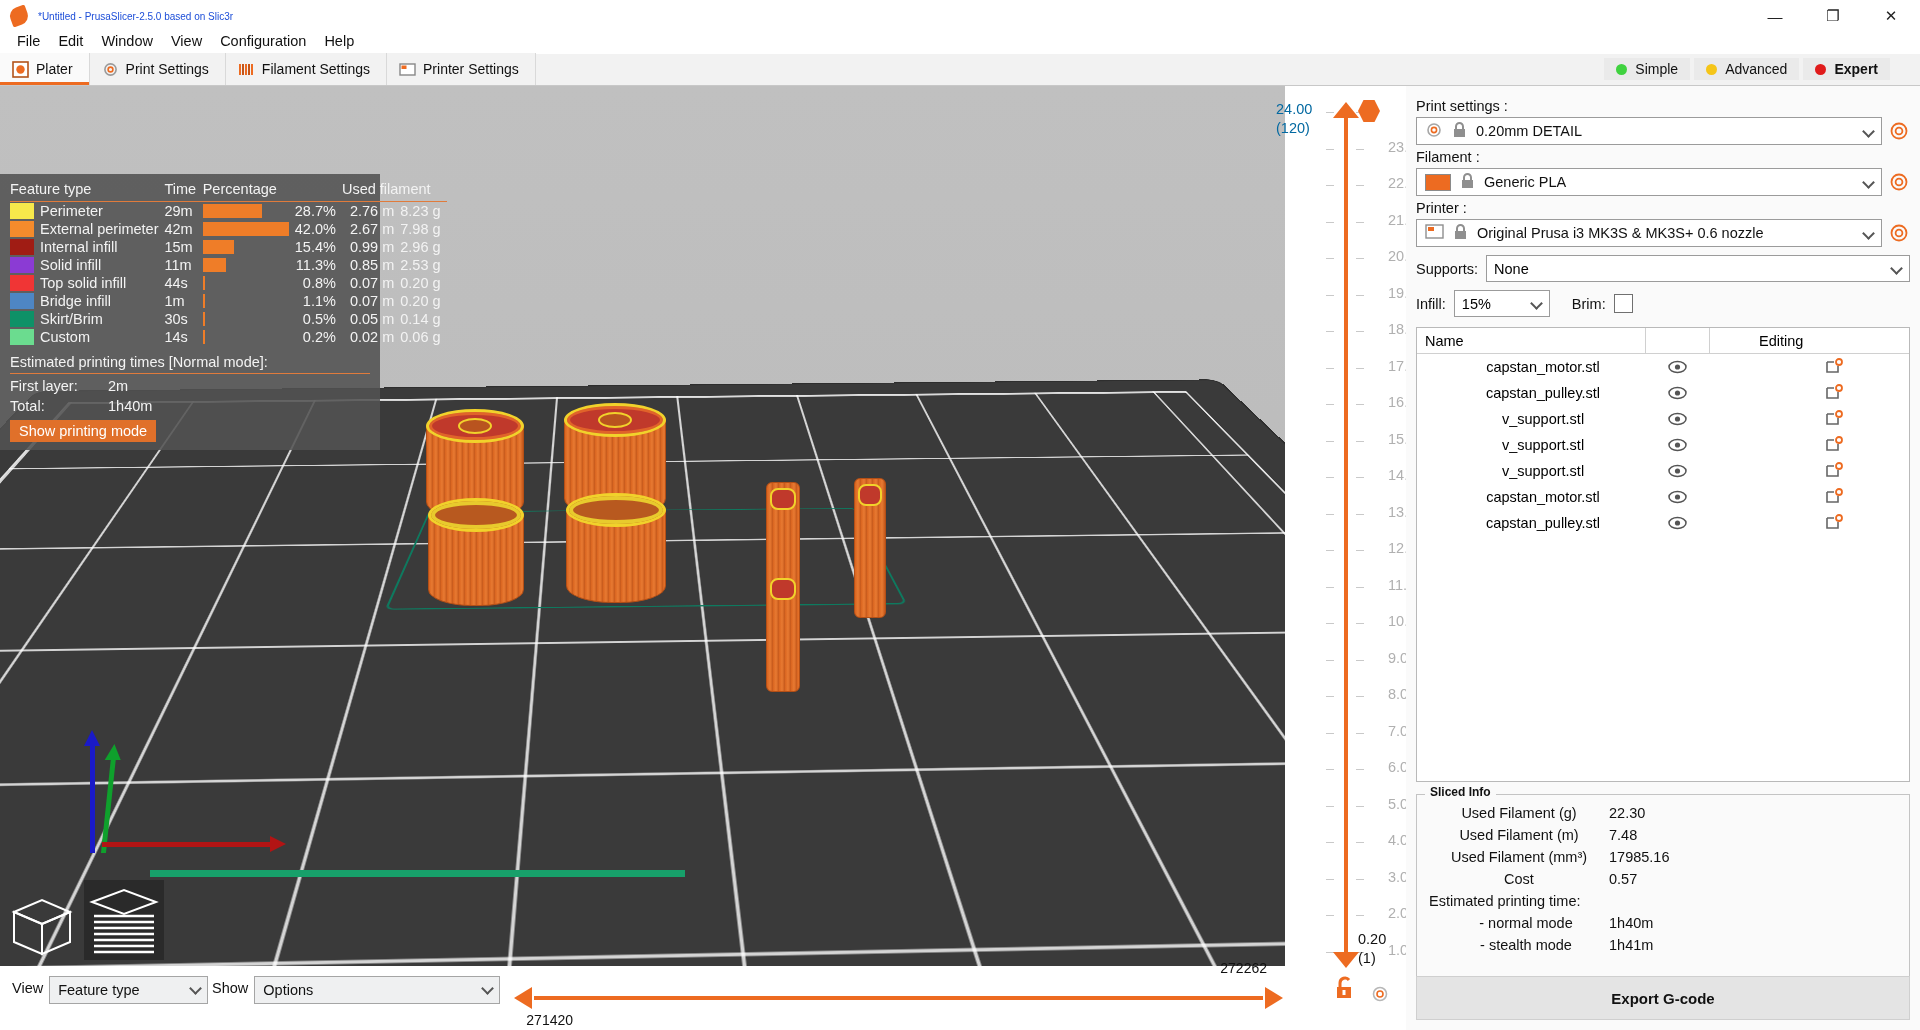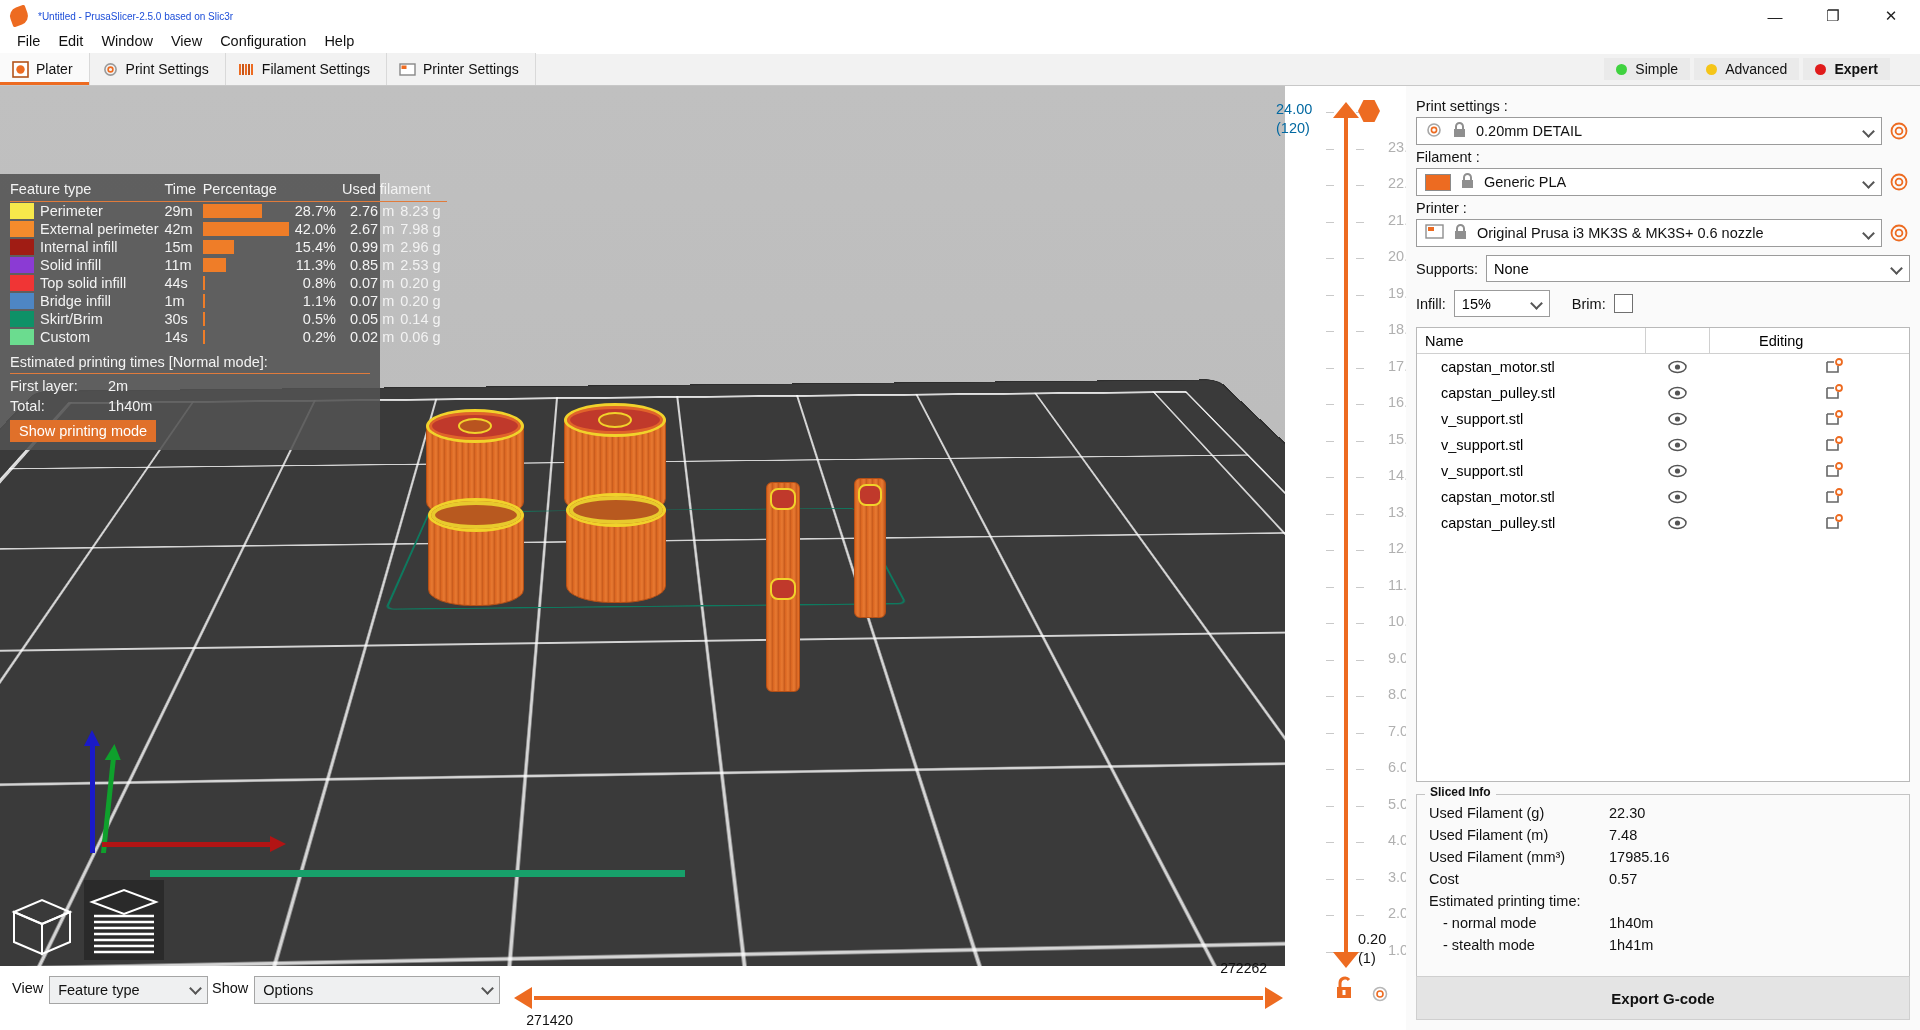--- a/index.html
+++ b/index.html
@@ -243,35 +243,35 @@
 
   .objlist {
     margin-top: 10px; height: 455px; border: 1px solid #b9b9b9; background: #fff;
     font-size: 14.5px; overflow: hidden;
   }
   .objhead { display: flex; align-items: center; height: 26px; border-bottom: 1px solid #d0d0d0; }
   .objhead .c1 { flex: 1 1 auto; padding-left: 8px; }
   .objhead .c2 { width: 64px; text-align: center; border-left: 1px solid #d0d0d0; height: 26px; }
   .objhead .c3 { width: 50px; border-left: 1px solid #d0d0d0; height: 26px; }
   .objhead .c4 { width: 150px; text-align: left; }
-  .objrow { display: flex; align-items: center; height: 26px; }
+  .objrow { display: flex; align-items: center; height: 26px; text-align: center; }
   .objrow .c1 { flex: 1 1 auto; padding-left: 24px; }
   .objrow .c2 { width: 64px; display: flex; justify-content: center; }
   .objrow .c3 { width: 50px; }
   .objrow .c4 { width: 150px; display: flex; justify-content: center; }
 
   .sliced {
     margin-top: 12px; border: 1px solid #c4c4c4; padding: 10px 12px 12px 12px;
     position: relative; font-size: 14.5px; color: #111; height: 200px;
   }
   .sliced .cap {
     position: absolute; top: -10px; left: 8px; background: #fafafa;
     padding: 0 5px; font-weight: bold; font-size: 12px;
   }
-  .si-row { display: flex; margin-bottom: 6px; }
+  .si-row { display: flex; margin-bottom: 6px; text-align: center; }
   .si-row .k { width: 180px; }
   .si-sub { padding-left: 14px; }
   .export {
     position: absolute; left: 10px; right: 10px; bottom: 10px; height: 44px;
     background: #e4e4e4; border: 1px solid #cfcfcf; display: flex;
     align-items: center; justify-content: center; font-weight: bold; font-size: 15px; color: #111;
   }
 </style>
 </head>
 <body>

